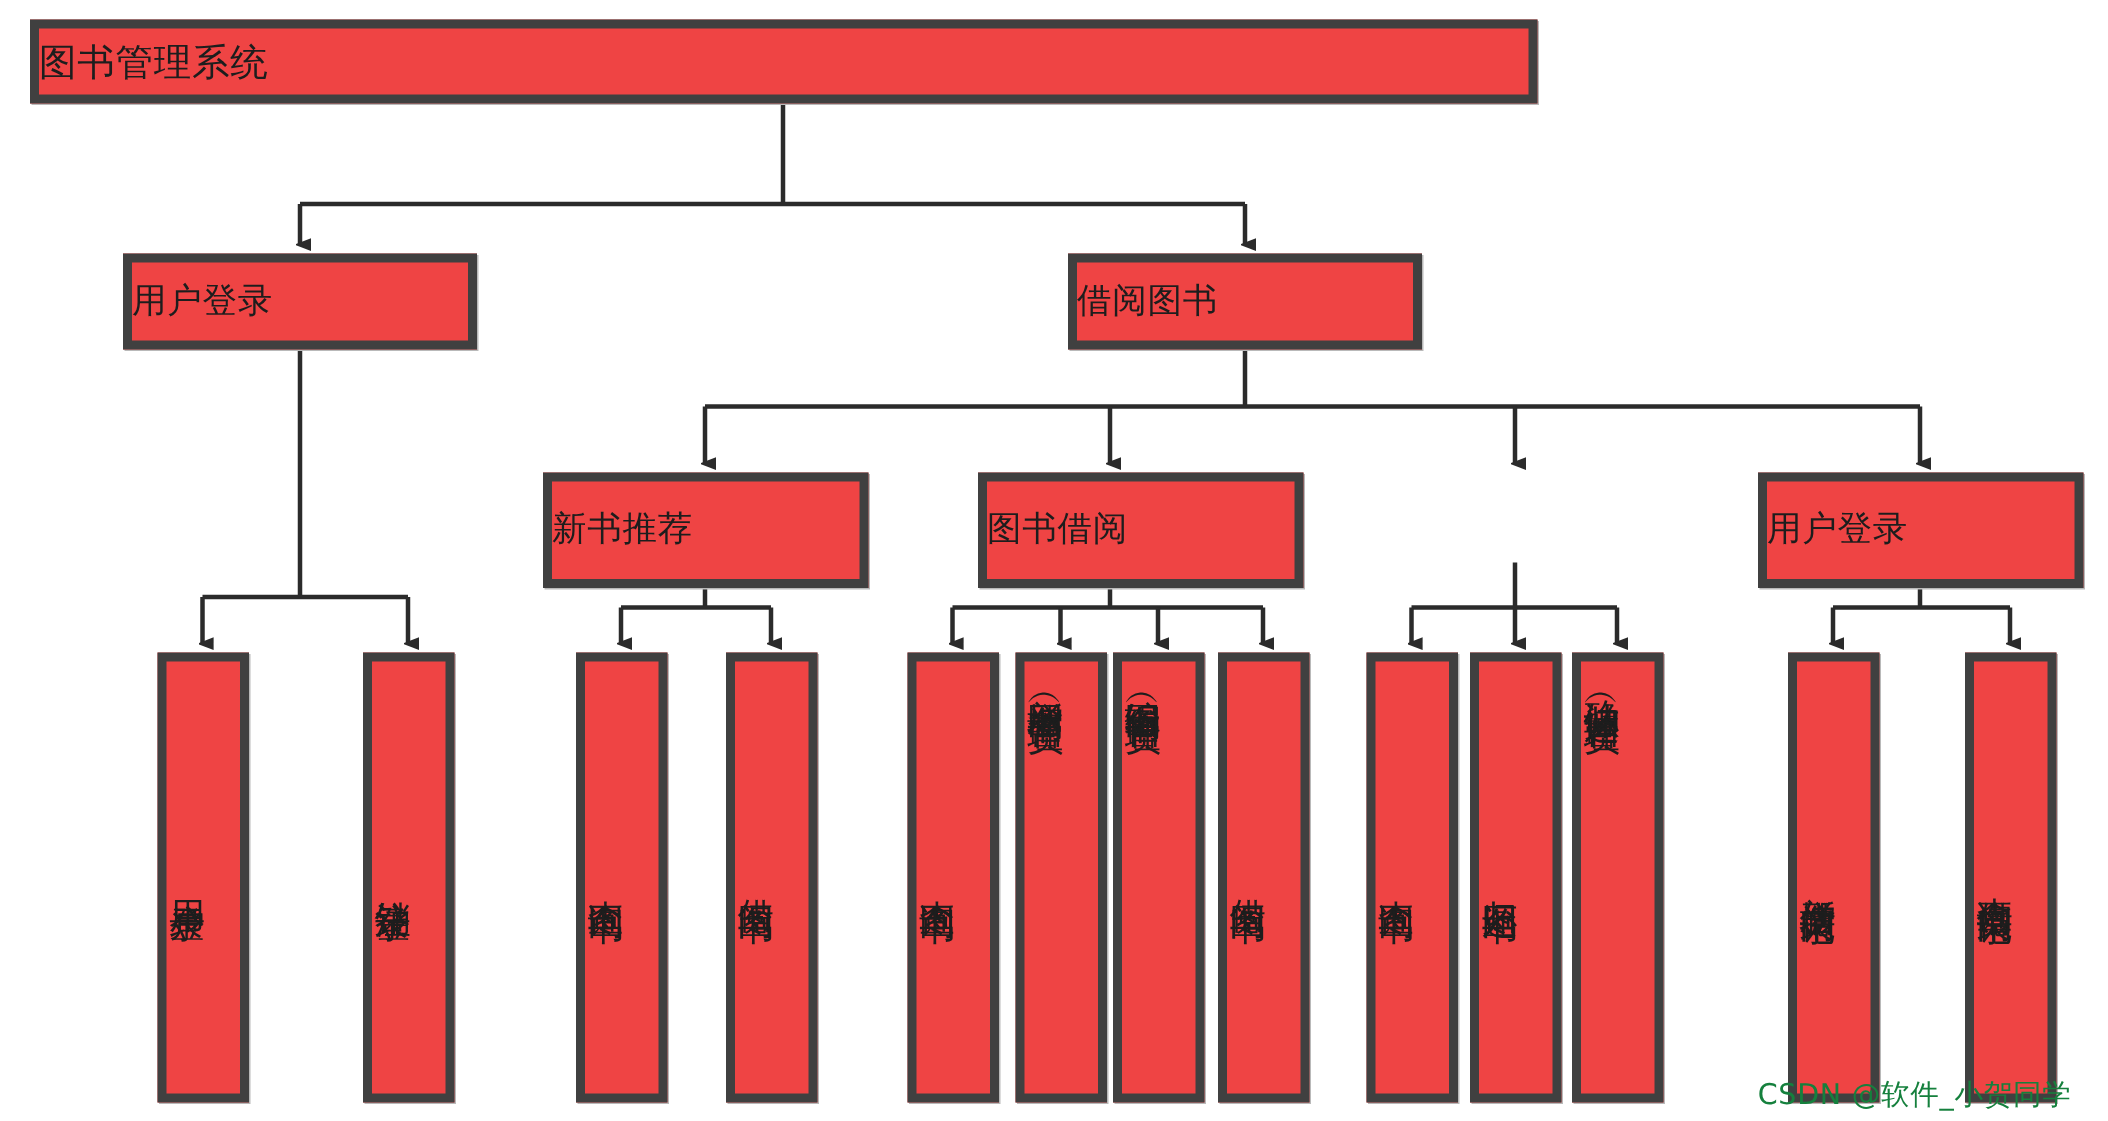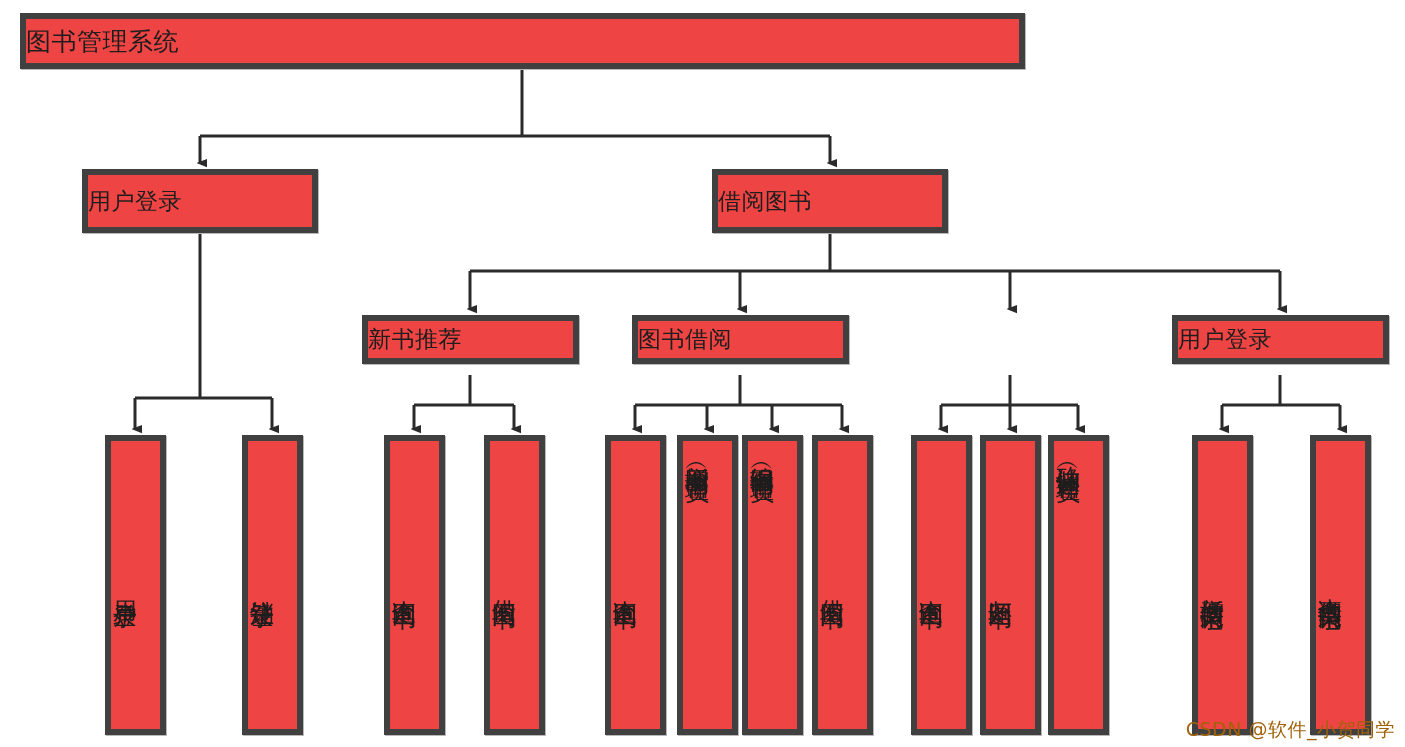--- a/index.html
+++ b/index.html
@@ -52,21 +52,21 @@
   }
   
   .n-l1 {
     width: 236px;
     height: 64px;
     font-size: 23px;
   }
   
   .n-l2 {
     width: 217px;
-    height: 49px;
+    height: 77px;
     font-size: 23px;
   }
   
   .leaf {
     top: 435px;
     height: 300px;
     font-size: 24px;
   }
   .leaf .label {
     writing-mode: vertical-rl;
@@ -77,24 +77,24 @@
     white-space: nowrap;
   }
   .leaf.align-top {
     align-items: flex-start;
   }
   .leaf.align-top .label {
     margin-top: 6px;
   }
   .watermark {
     position: absolute;
-    right: 10px;
+    right: 24px;
     bottom: 4px;
     font-size: 19px;
-    color: #a16207;
+    color: #15803d;
     white-space: nowrap;
     z-index: 3;
     letter-spacing: 0.5px;
   }
 </style>
 </head>
 <body>
 
 <div id="canvas">
 
@@ -155,21 +155,21 @@
   <div class="node n-l1" style="left:82px; top:169px;">
     <span class="label">用户登录</span>
   </div>
   <div class="node n-l1" style="left:712px; top:169px;">
     <span class="label">借阅图书</span>
   </div>
 
   <div class="node n-l2" style="left:362px; top:315px;">
     <span class="label">新书推荐</span>
   </div>
-  <div class="node n-l2" style="left:632px; top:315px;">
+  <div class="node n-l2" style="left:652px; top:315px;">
     <span class="label">图书借阅</span>
   </div>
   <div class="node n-l2" style="left:1172px; top:315px;">
     <span class="label">用户登录</span>
   </div>
 
   <div class="node leaf" style="left:105px; width:61px;">
     <span class="label">用户登录</span>
   </div>
   <div class="node leaf" style="left:242px; width:61px;">

